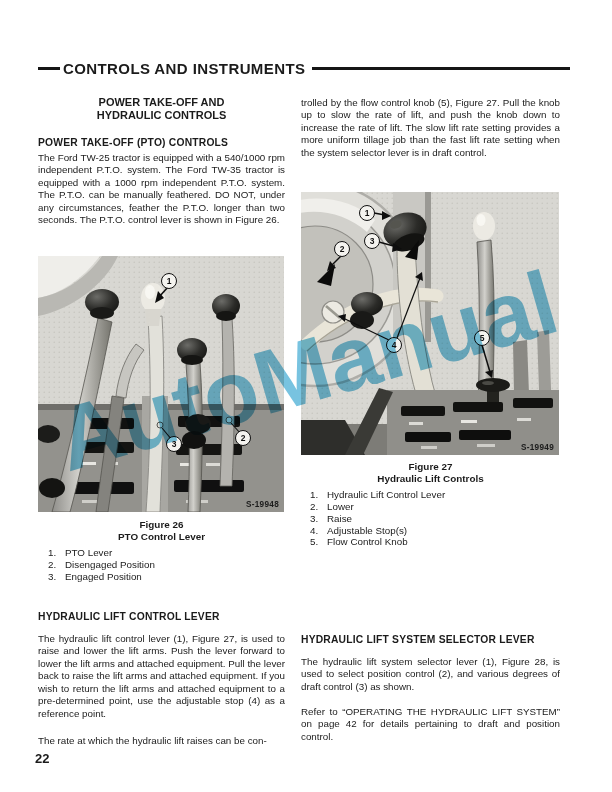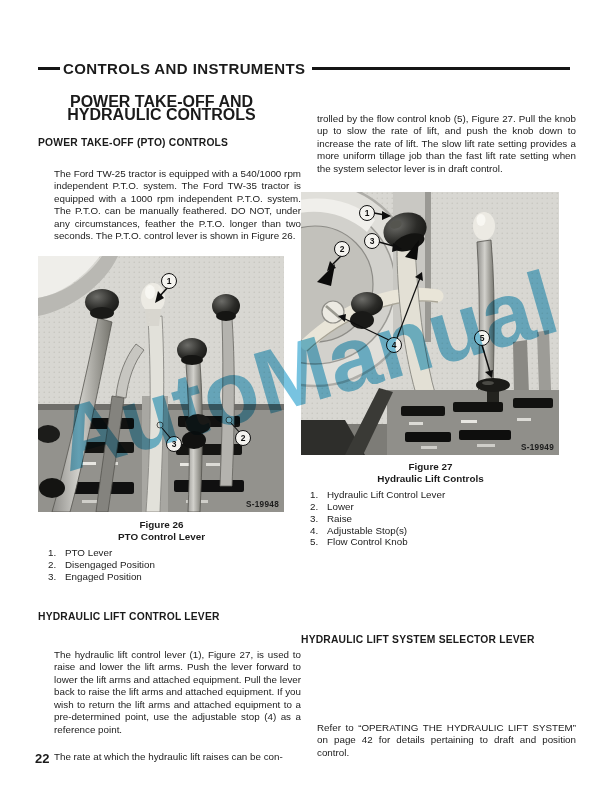--- a/index.html
+++ b/index.html
@@ -5,23 +5,23 @@
   html,body{margin:0;padding:0;background:#ffffff;}
   body{width:612px;height:792px;font-family:"Liberation Sans",sans-serif;color:#1b1b1b;}
   .page{position:relative;width:612px;height:792px;background:#ffffff;overflow:hidden;}
   .abs{position:absolute;}
   
   .header{left:38px;top:60px;width:532px;display:flex;align-items:center;}
   .header .dash{width:22px;height:2.4px;background:#151515;}
   .header .title{font-size:15px;font-weight:bold;letter-spacing:.4px;margin:0 7px 0 3px;white-space:nowrap;}
   .header .rule{flex:1;height:2.4px;background:#151515;}
   
-  .centered-title{text-align:center;font-weight:bold;font-size:16px;line-height:12.5px;}
+  .centered-title{text-align:center;font-weight:bold;font-size:11px;line-height:12.5px;}
   .heading{font-weight:bold;font-size:10.3px;letter-spacing:.2px;}
-  p.body{font-size:9.8px;line-height:12.45px;text-align:justify;margin:16px;}
+  p.body{font-size:9.8px;line-height:12.45px;text-align:justify;margin:0;}
   .caption-title{text-align:center;font-weight:bold;font-size:9.9px;line-height:12.2px;}
   .fig-list{font-size:9.8px;line-height:11.7px;margin-top:4px;}
   .fig-list .row{display:flex;}
   .fig-list .num{width:17px;flex:none;}
   .pagenum{font-weight:bold;font-size:13px;}
   
   .photo{position:absolute;background:#d8d7d2;}
   .photo svg{display:block;}
   .photo-code{position:absolute;right:5px;bottom:3px;font-size:8.2px;font-weight:bold;letter-spacing:.3px;color:#1c1c1c;}
   .callout{position:absolute;width:14px;height:14px;border:1.5px solid #101010;border-radius:50%;background:#f4f3ef;font-size:8.5px;font-weight:bold;line-height:14px;text-align:center;color:#101010;}
@@ -266,17 +266,18 @@
           <span>Adjustable Stop(s)</span>
         </div>
       <div class="row">
           <span class="num">5.</span>
           <span>Flow Control Knob</span>
         </div>
     </div>
   </div>
 
   <div class="abs heading" style="left:301px;top:634px;width:259px;">HYDRAULIC LIFT SYSTEM SELECTOR LEVER</div>
+  <p class="body abs" style="left:301px;top:656px;width:259px;">The hydraulic lift system selector lever (1), Figure 28, is used to select position control (2), and various degrees of draft control (3) as shown.</p>
   <p class="body abs" style="left:301px;top:706px;width:259px;">Refer to “OPERATING THE HYDRAULIC LIFT SYSTEM” on page 42 for details pertaining to draft and position control.</p>
 
   <div class="watermark" style="color: rgb(86, 180, 216);">AutoManual</div>
 
 </div>
 
 </body></html>

